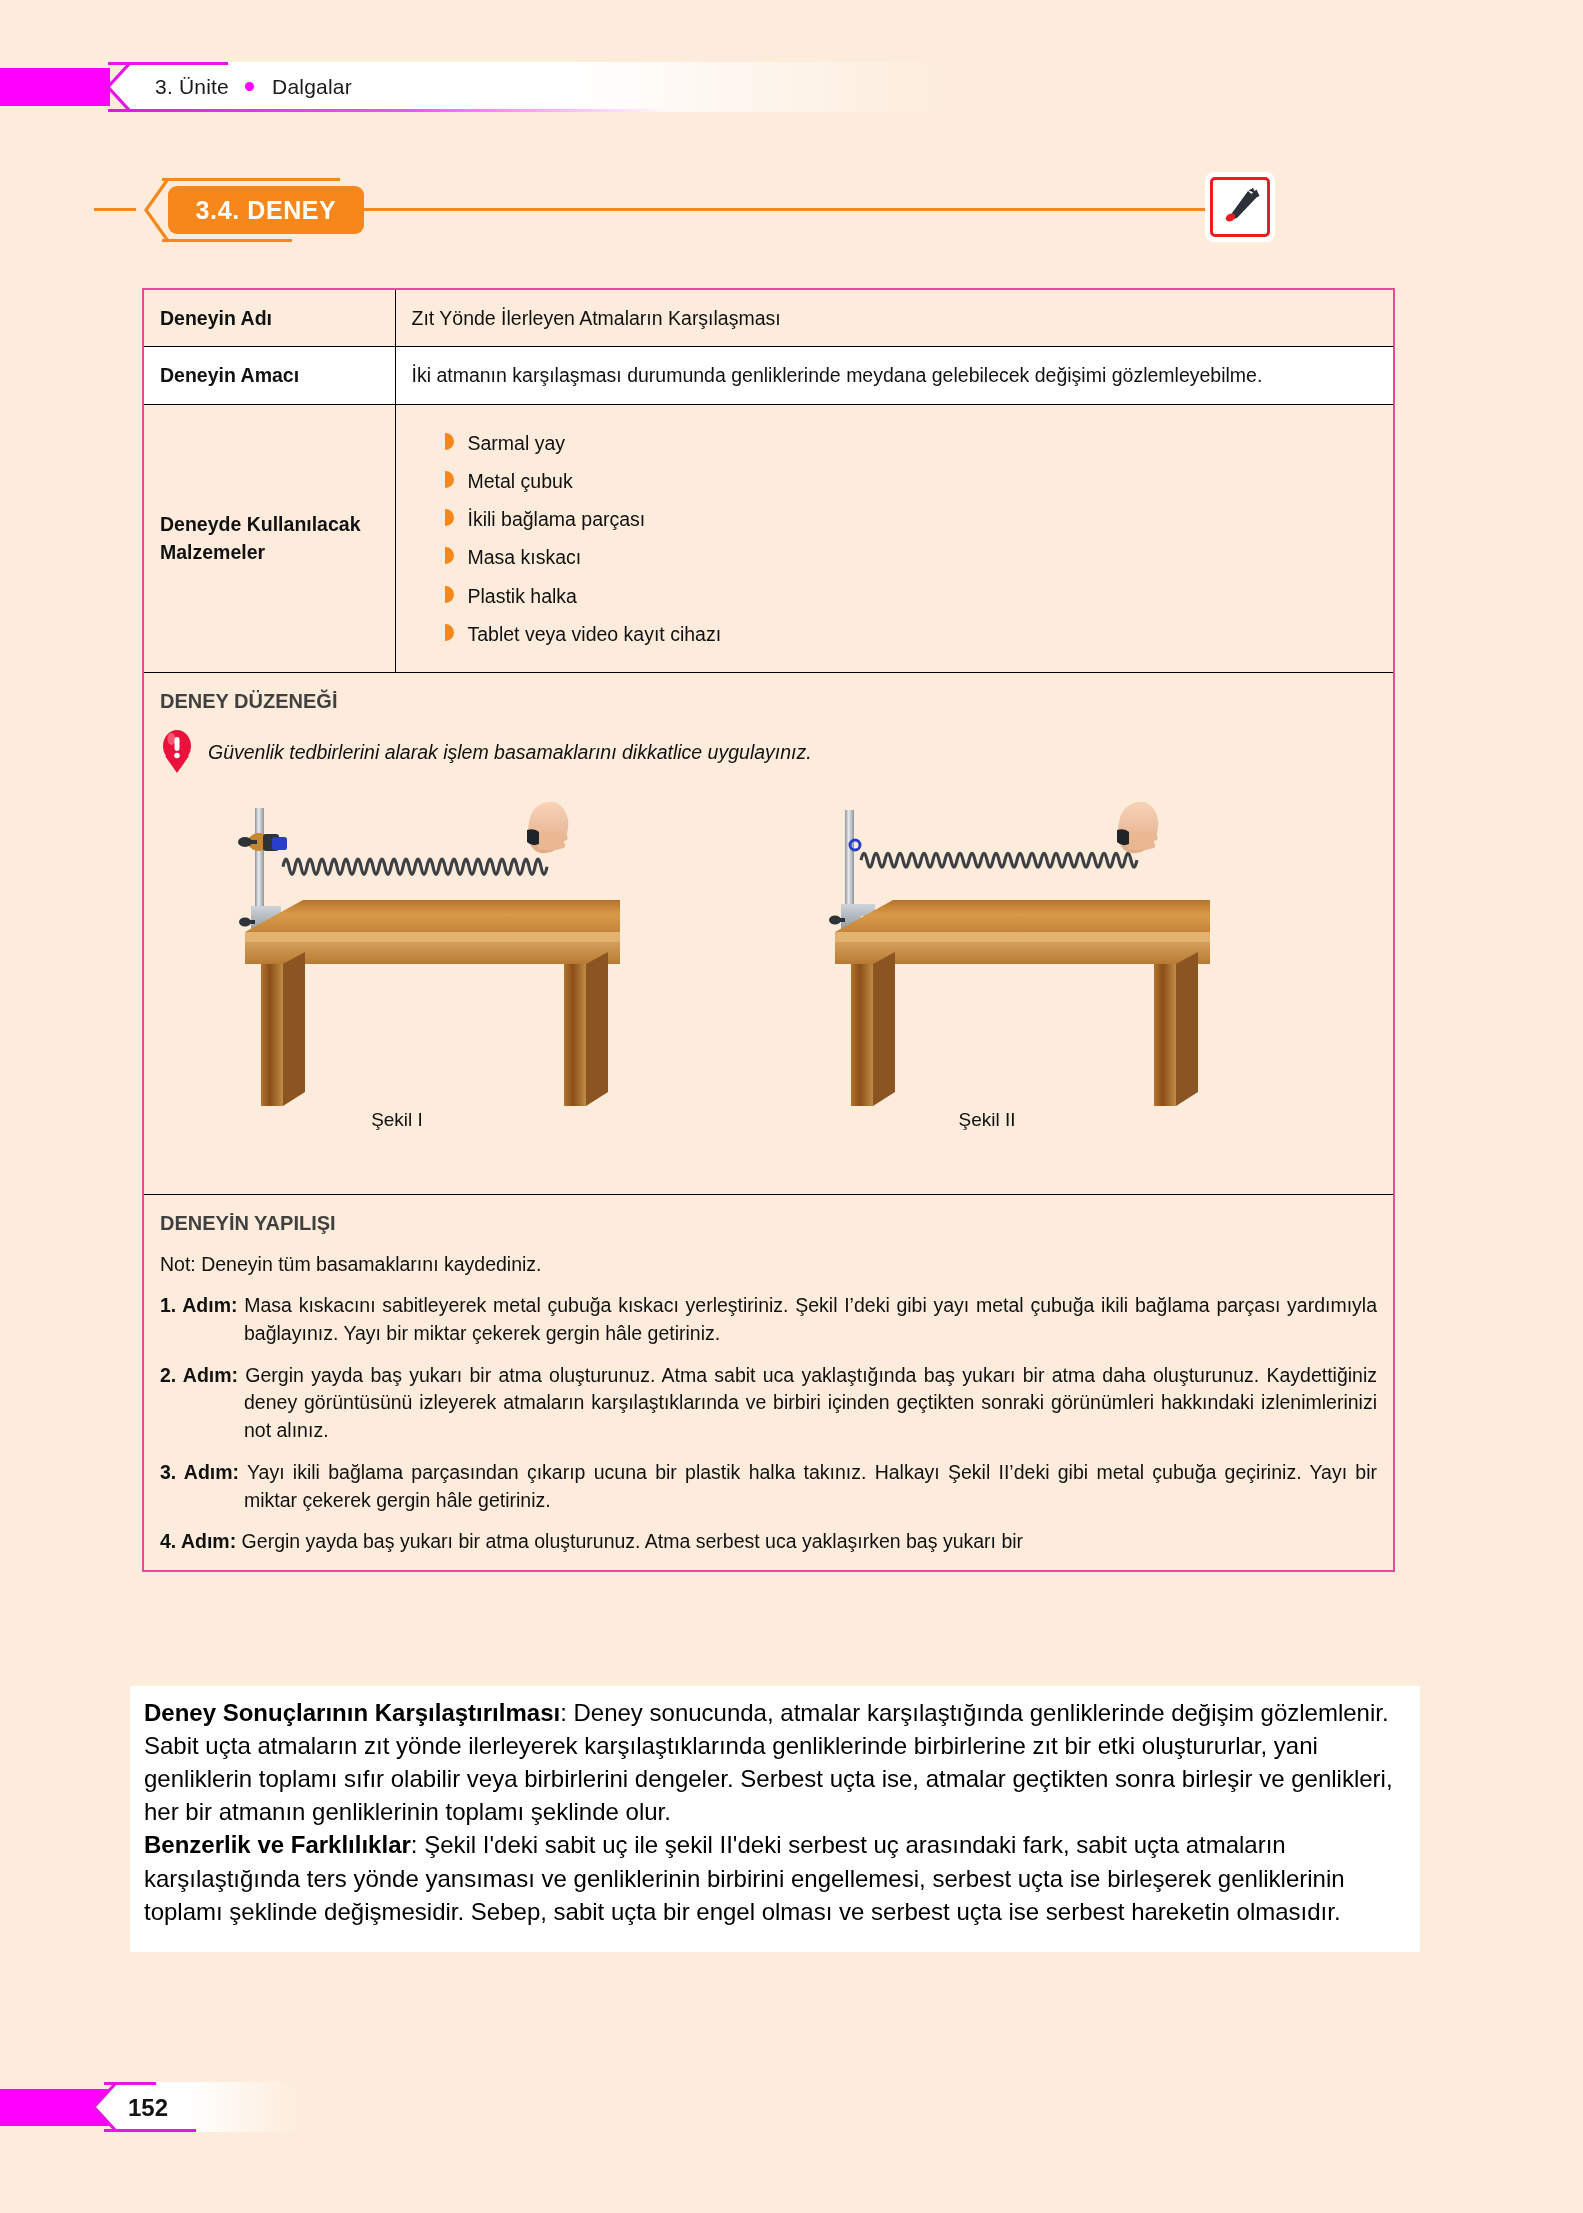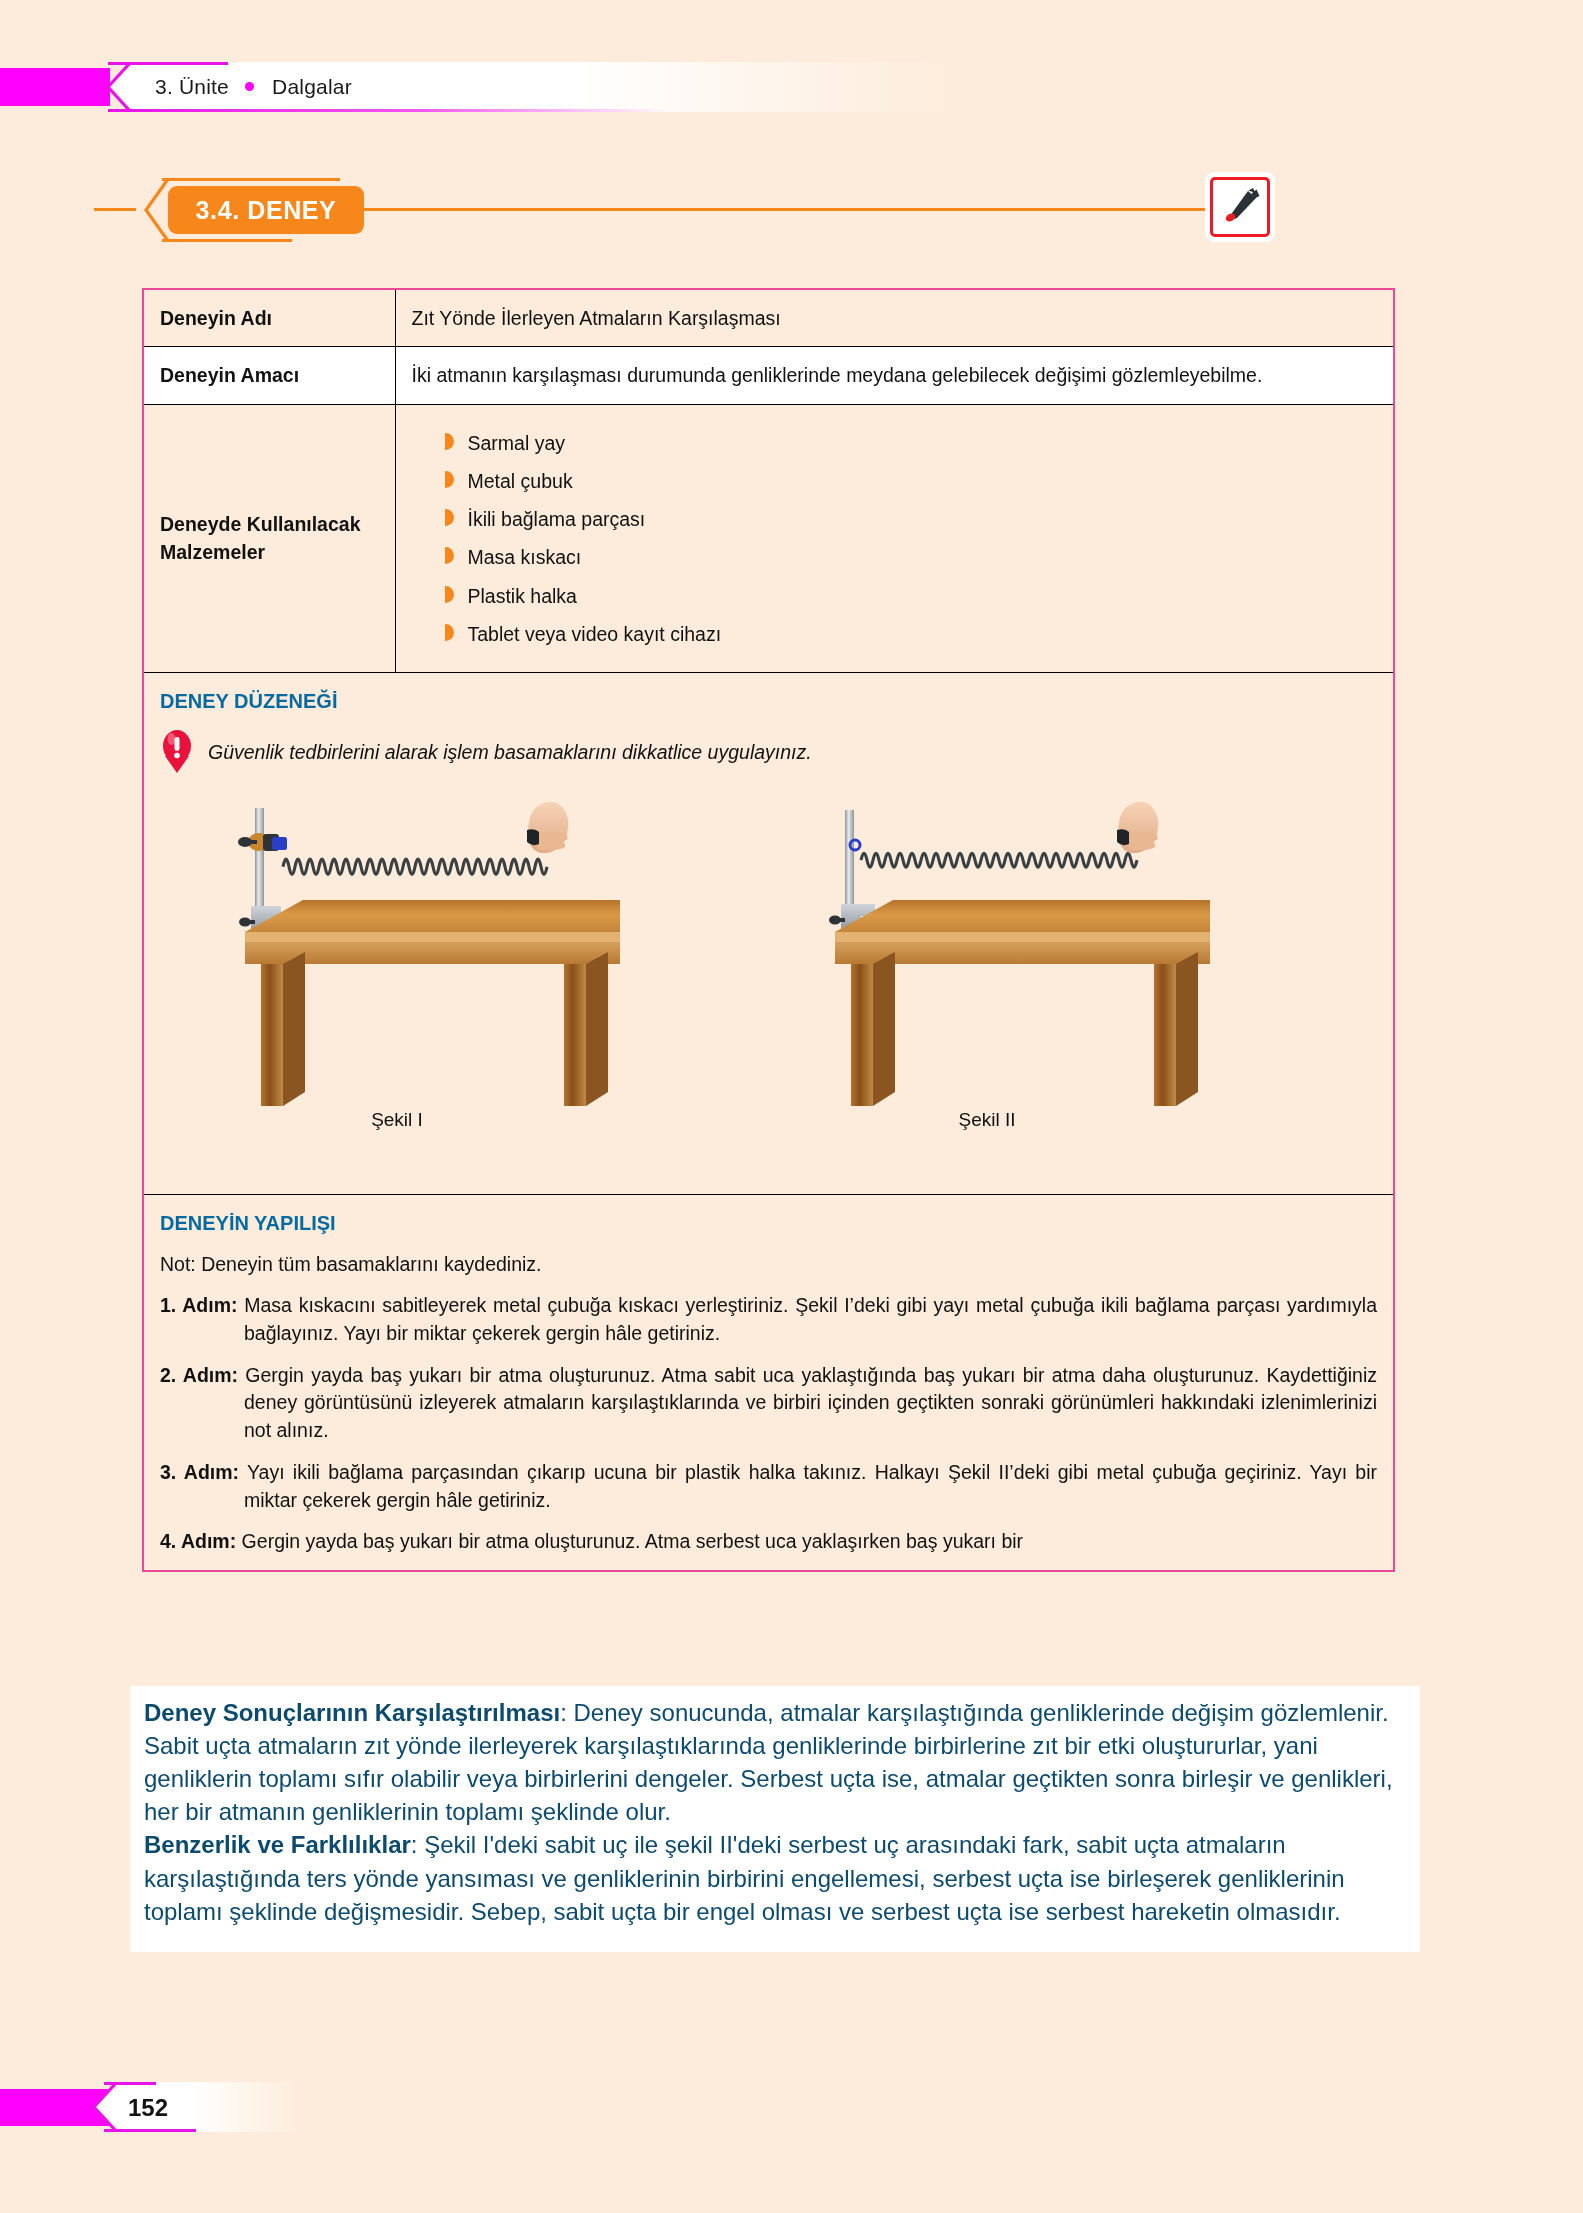--- a/index.html
+++ b/index.html
@@ -177,21 +177,21 @@
     margin-top: 4px;
     width: 9px; height: 17px;
     background: #f7861b;
     border-radius: 0 9px 9px 0;
   }
 
   
   .sec-title {
     font-weight: bold;
     font-size: 20px;
-    color: #0369a1;
+    color: #404040;
   }
   .warn-row {
     display: flex;
     align-items: center;
     gap: 14px;
     margin-top: 14px;
   }
   .warn-icon {
     flex: none;
     width: 34px; height: 44px;
@@ -223,21 +223,21 @@
   }
   .step b { font-weight: bold; }
 
   
   .overlay {
     position: absolute;
     left: 130px; top: 1686px;
     width: 1290px;
     padding: 10px 14px 24px 14px;
     background: #ffffff;
-    color: #0c4a6e;
+    color: #000000;
     font-size: 24px;
     line-height: 1.38;
   }
   .overlay b { font-weight: bold; }
   .overlay p { margin: 0; }
 
   
   .ftr-wrap {
     position: absolute;
     left: 0; top: 2082px;

